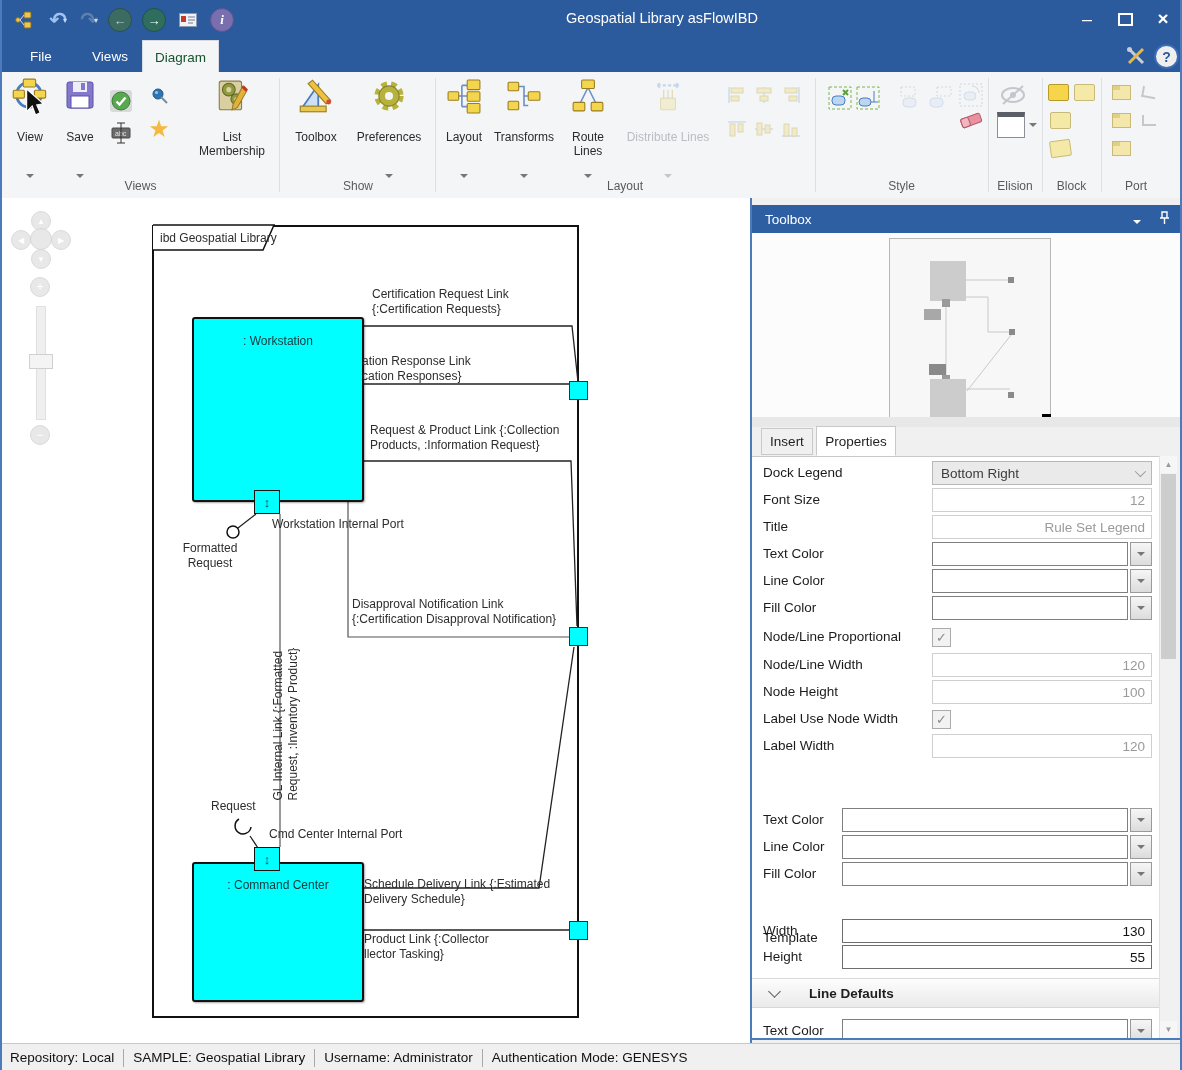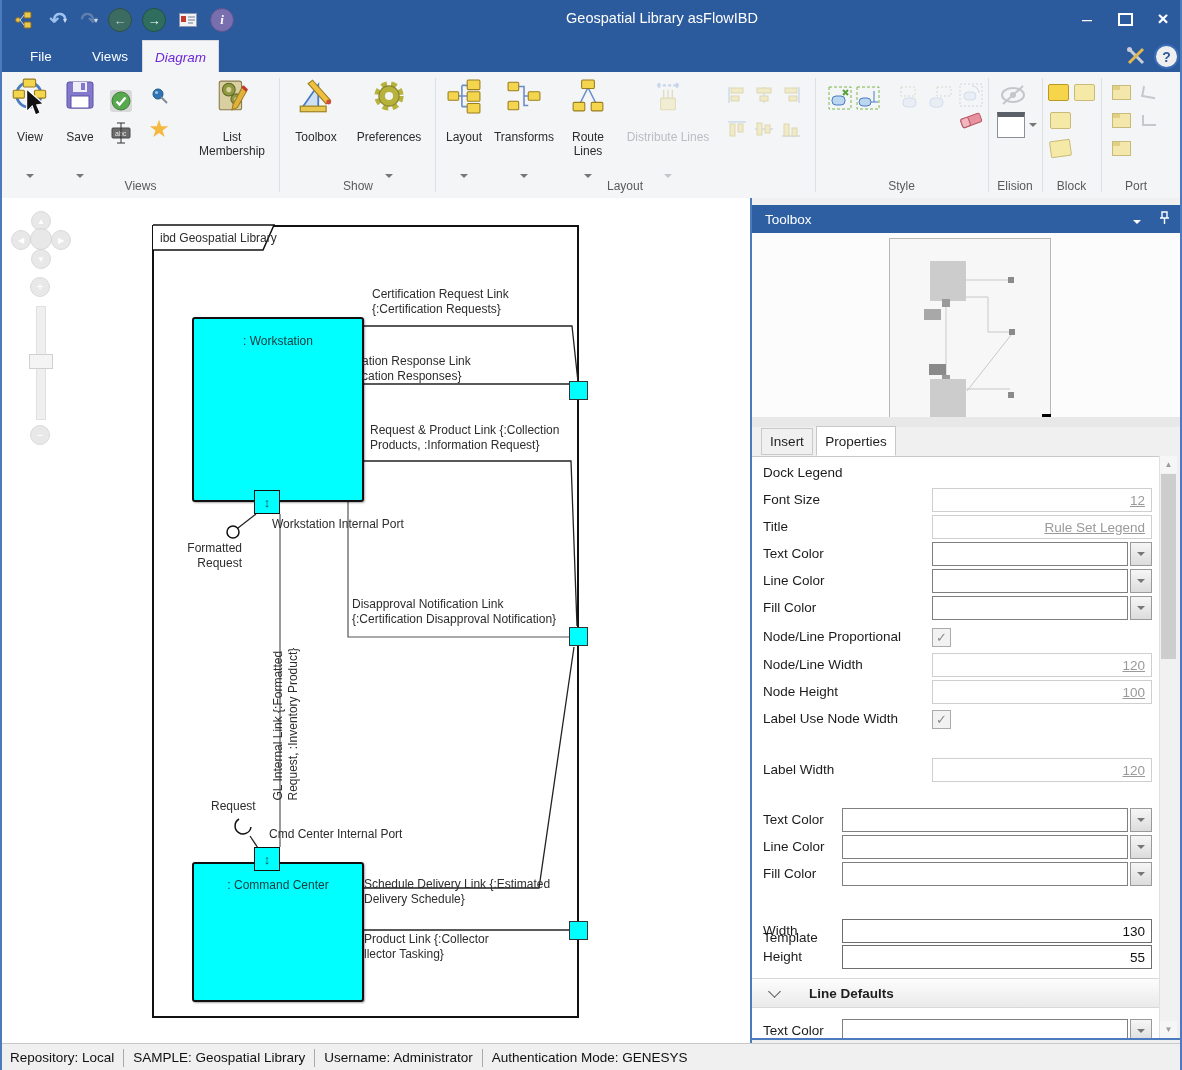--- a/index.html
+++ b/index.html
@@ -11,21 +11,21 @@
   .titlebar{position:absolute;left:0;top:0;width:100%;height:40px;background:#2b5a9d;}
   .qat{position:absolute;left:10px;top:8px;display:flex;align-items:center;gap:10px;}
   .qbtn{width:24px;height:24px;display:flex;align-items:center;justify-content:center;color:#fff;font-size:18px;}
   .qchev{color:#cdd9ec;font-size:8px;margin-left:-7px;}
   .circbtn{width:22px;height:22px;border-radius:50%;display:flex;align-items:center;justify-content:center;color:#fff;font-size:13px;}
   .wintitle{position:absolute;left:250px;top:10px;width:820px;text-align:center;color:#fff;font-size:14.5px;}
   .winbtn{position:absolute;top:0;width:34px;height:38px;display:flex;align-items:center;justify-content:center;color:#fff;}
   
   .tabstrip{position:absolute;left:0;top:40px;width:100%;height:32px;background:#2b5a9d;}
   .mtab{position:absolute;top:0;height:32px;display:flex;align-items:center;justify-content:center;color:#fff;font-size:13.5px;}
-  .mtab.active{background:#f4f5f7;color:#6d28d9;border:1px solid #d7dae0;border-bottom:none;font-style:italic;}
+  .mtab.active{background:#f4f5f7;color:#14532d;border:1px solid #d7dae0;border-bottom:none;}
   
   .ribbon{position:absolute;left:0;top:72px;width:100%;height:126px;background:#f4f5f7;border-bottom:1px solid #d3d6db;}
   .rsep{position:absolute;top:6px;width:1px;height:114px;background:#dcdfe4;}
   .rbtn{position:absolute;top:6px;text-align:center;font-size:12px;color:#2b2b2b;cursor:default;}
   .rbtn .ric{height:40px;display:flex;align-items:flex-start;justify-content:center;}
   .rbtn .rlb{line-height:14px;margin-top:12px;}
   .rbtn.dis{color:#b9bdc4;}
   .sbtn{position:absolute;width:26px;height:26px;display:flex;align-items:center;justify-content:center;}
   .tri{display:inline-block;width:0;height:0;border-left:4px solid transparent;border-right:4px solid transparent;border-top:4px solid #777;}
   .tri.pale{border-top-color:#c3c7cd;}
@@ -55,21 +55,21 @@
   .splitband{position:absolute;left:0;top:219px;width:100%;height:10px;background:#e8e8e8;}
   .ptab{position:absolute;top:230px;height:27px;display:flex;align-items:center;justify-content:center;
         font-size:13.5px;background:#f0f0f0;border:1px solid #c9c9c9;box-sizing:border-box;}
   .ptab.active{background:#fff;border-bottom:1px solid #fff;height:30px;z-index:2;}
   .propsbg{position:absolute;left:0;top:258px;width:407px;height:582px;background:#fff;border-top:1px solid #c9c9c9;}
   .prow{position:absolute;left:0;width:407px;height:26px;}
   .plabel{position:absolute;left:11px;top:4px;font-size:13.5px;color:#1b1b1b;white-space:nowrap;}
   .ctl{position:absolute;top:0;height:24px;box-sizing:border-box;}
   .inputbox{background:#fff;border:1px solid #cfcfcf;font-size:13.5px;text-align:right;padding:0 6px;
             font-family:"Liberation Sans","DejaVu Sans",sans-serif;box-sizing:border-box;height:24px;}
-  .inputbox.gray{color:#9a9a9a;text-decoration:underline;}
+  .inputbox.gray{color:#9a9a9a;}
   .inputbox.strong{border-color:#6e6e6e;color:#111;}
   .combo{background:#eaeaea;border:1px solid #b8b8b8;display:flex;align-items:center;font-size:13.5px;color:#3c3c3c;padding-left:8px;}
   .combo.enabled{background:linear-gradient(#f8f8f8,#ededed);border-color:#8a8a8a;color:#111;}
   .combo .cchev{margin-left:auto;margin-right:8px;width:7px;height:7px;border-right:1.6px solid #9a9a9a;border-bottom:1.6px solid #9a9a9a;transform:rotate(45deg) translateY(-2px);}
   .swatchwrap{display:flex;}
   .swatch{border:1px solid #7f7f7f;background:#fff;padding:3px;box-sizing:border-box;height:24px;}
   .swatch .bar{width:100%;height:100%;}
   .ddbtn{width:22px;height:24px;margin-left:2px;background:linear-gradient(#f6f6f6,#dcdcdc);border:1px solid #9a9a9a;
          display:flex;align-items:center;justify-content:center;box-sizing:border-box;}
   .cbx{position:absolute;top:3px;width:17px;height:17px;background:#f2f2f2;border:1px solid #ababab;
@@ -413,21 +413,21 @@
       <div class="eport" style="left:567px;top:429px;"></div>
       <div class="eport" style="left:567px;top:723px;"></div>
 
       <div class="dlabel" style="left:370px;top:89px;">Certification Request Link
 {:Certification Requests}</div>
       <div class="dlabel" style="left:360px;top:156px;">ation Response Link
 cation Responses}</div>
       <div class="dlabel" style="left:368px;top:225px;">Request &amp; Product Link {:Collection
 Products, :Information Request}</div>
       <div class="dlabel" style="left:270px;top:319px;">Workstation Internal Port</div>
-      <div class="dlabel" style="left:176px;top:343px;width:64px;text-align:right;">Formatted
+      <div class="dlabel" style="left:176px;top:343px;width:64px;text-align:center;">Formatted
 Request</div>
       <div class="dlabel" style="left:350px;top:399px;">Disapproval Notification Link
 {:Certification Disapproval Notification}</div>
       <div class="dlabel" style="left:172px;top:477px;width:222px;transform:rotate(-90deg);">GL Internal Link {:Formatted
 Request, :Inventory Product}</div>
       <div class="dlabel" style="left:209px;top:601px;">Request</div>
       <div class="dlabel" style="left:267px;top:629px;">Cmd Center Internal Port</div>
       <div class="dlabel" style="left:362px;top:651px;margin-top:28px;">Schedule Delivery Link {:Estimated
 Delivery Schedule}</div>
       <div class="dlabel" style="left:362px;top:734px;">Product Link {:Collector
@@ -474,20 +474,24 @@
       </div>
       <div class="splitband"></div>
 
       <span class="ptab" style="left:9px;width:52px;text-align:right;">Insert</span>
       <span class="ptab active" style="left:64px;width:80px;top:228px;">Properties</span>
 
       <div class="propsbg"></div>
 
       <div class="prow" style="top:263px;">
         <span class="plabel">Dock Legend</span>
+        <div class="ctl combo" style="left:180px;width:220px;">
+          <span>Bottom Right</span>
+            <span class="cchev"></span>
+        </div>
       </div>
       <div class="prow" style="top:290px;">
         <span class="plabel">Font Size</span>
         <input class="ctl inputbox gray" readonly="" style="left: 180px; width: 220px; position: absolute;" value="12">
       </div>
       <div class="prow" style="top:317px;">
         <span class="plabel">Title</span>
         <input class="ctl inputbox gray" readonly="" style="left: 180px; width: 220px; position: absolute;" value="Rule Set Legend">
       </div>
       <div class="prow" style="top:344px;">
@@ -526,21 +530,21 @@
         <input class="ctl inputbox gray" readonly="" style="left: 180px; width: 220px; position: absolute;" value="120">
       </div>
       <div class="prow" style="top:482px;">
         <span class="plabel">Node Height</span>
         <input class="ctl inputbox gray" readonly="" style="left: 180px; width: 220px; position: absolute;" value="100">
       </div>
       <div class="prow" style="top:509px;">
         <span class="plabel">Label Use Node Width</span>
         <span class="cbx" style="left:180px;">✓</span>
       </div>
-      <div class="prow" style="top:560px;">
+      <div class="prow" style="top:536px;">
         <span class="plabel">Label Width</span>
         <input class="ctl inputbox gray" readonly="" style="left: 180px; width: 220px; position: absolute;" value="120">
       </div>
 
       <div class="prow" style="top:610px;">
         <span class="plabel">Text Color</span>
         <div class="ctl swatchwrap" style="left:90px;width:310px;position:absolute;">
           <span class="swatch" style="width:286px;"><span class="bar" style="background-color: rgb(0, 0, 0);"></span></span>
           <span class="ddbtn">
               <span class="tri"></span>

